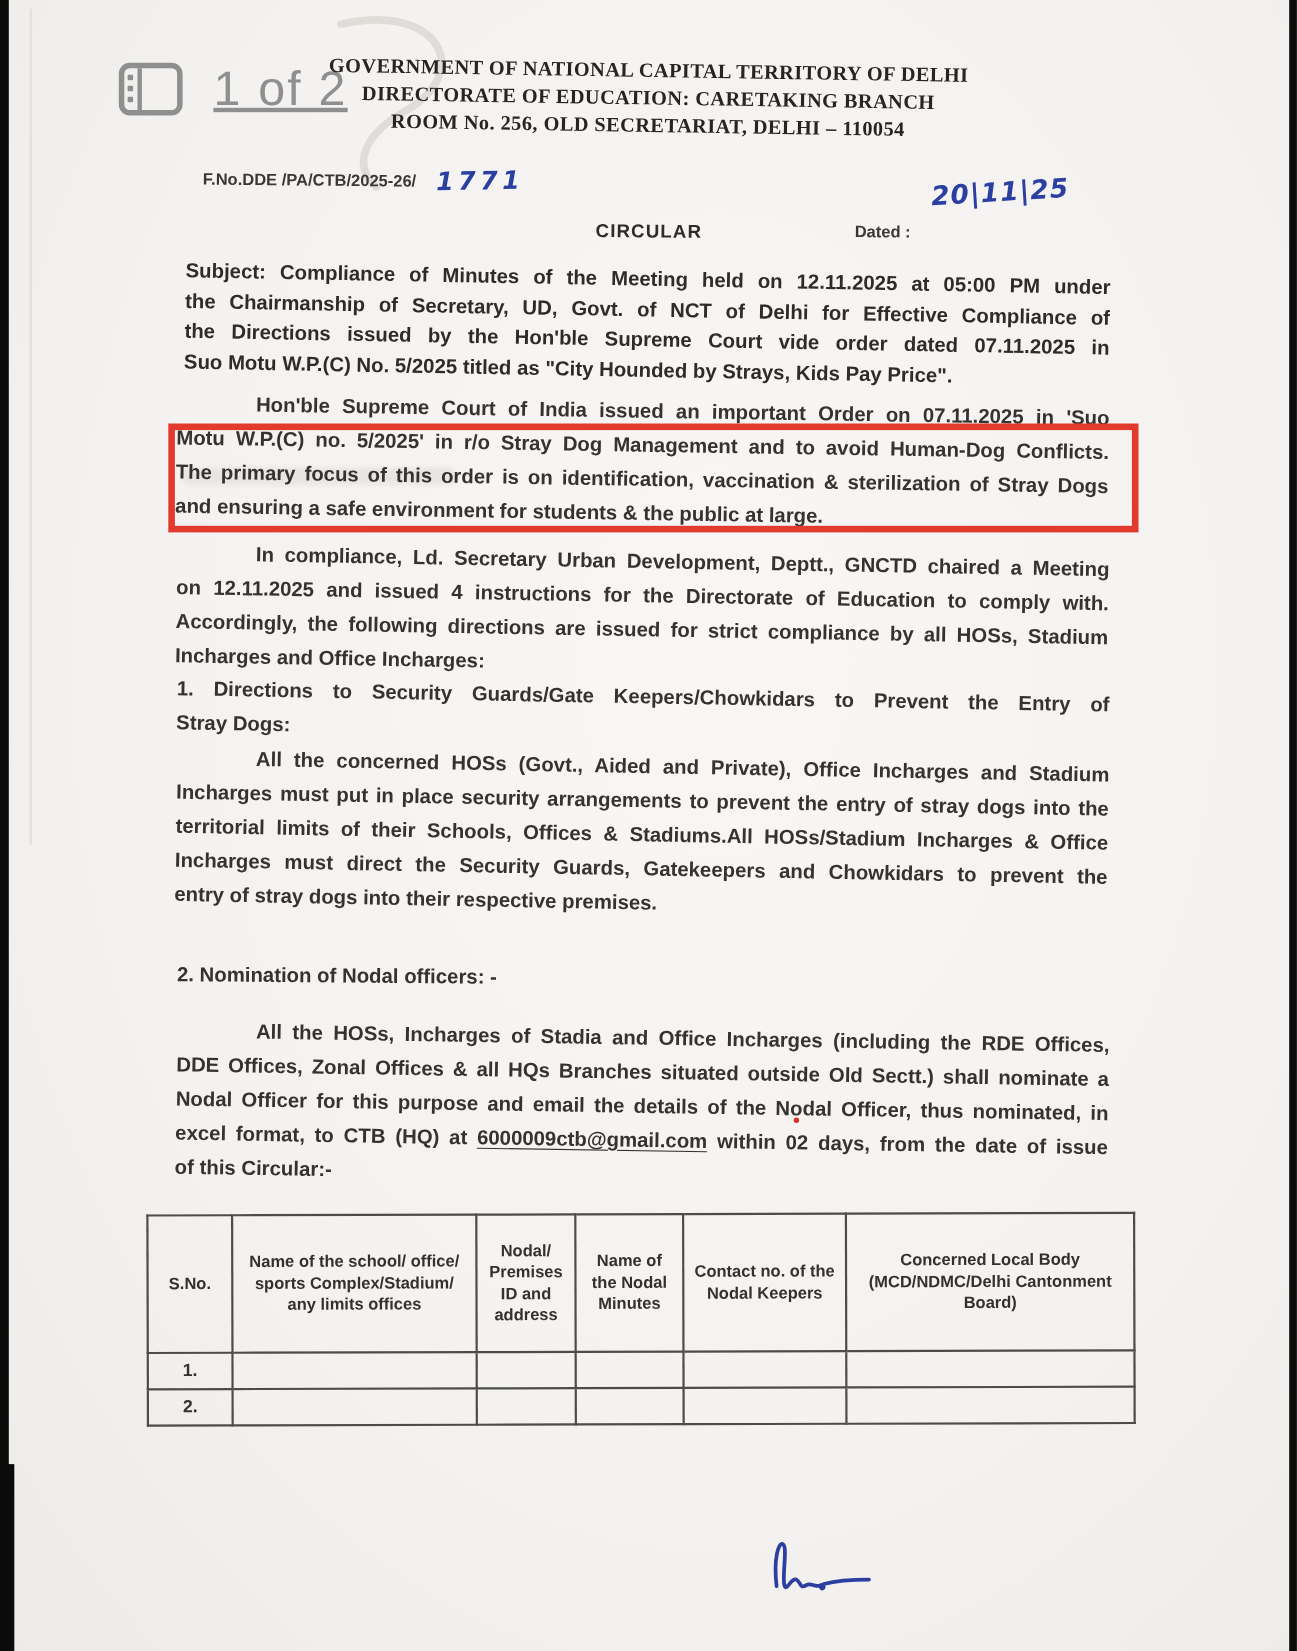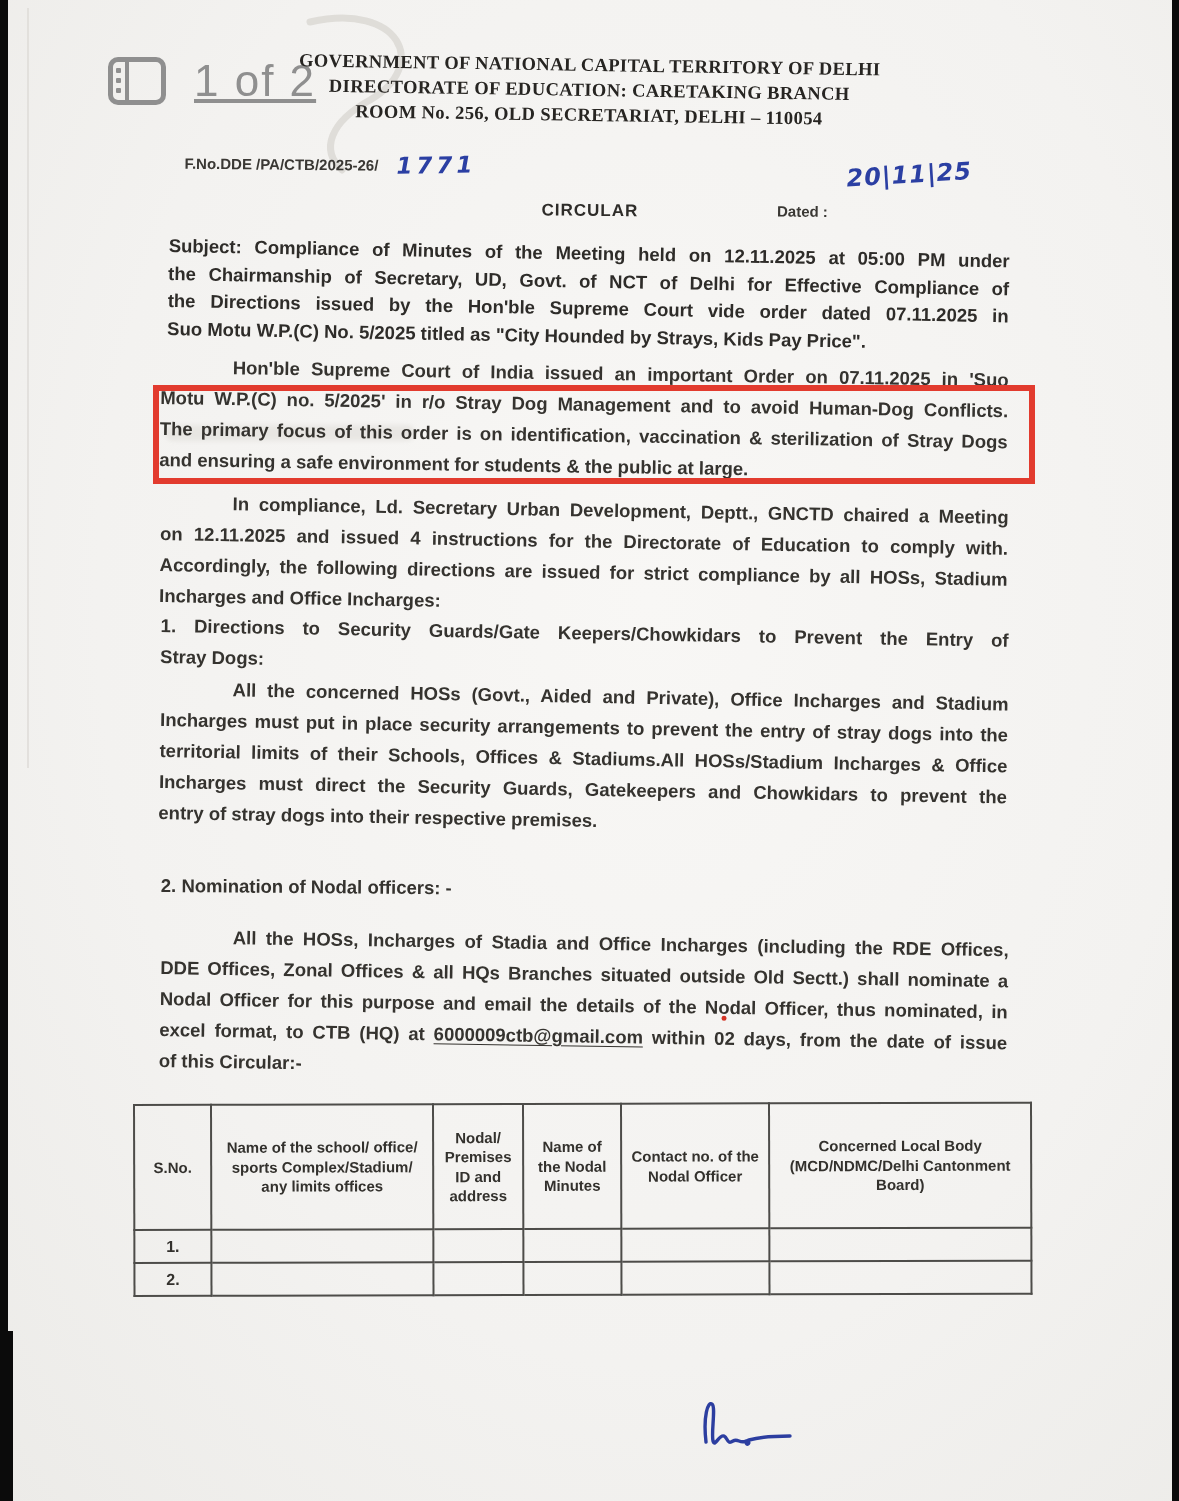--- a/index.html
+++ b/index.html
@@ -160,21 +160,21 @@
         <col style="width:98px">
           <col style="width:148px">
           <col style="width:262px">
       </colgroup>
       <tbody>
           <tr class="hrow">
         <td>S.No.</td>
         <td>Name of the school/ office/ sports Complex/Stadium/ any limits offices</td>
         <td>Nodal/ Premises ID and address</td>
         <td>Name of the Nodal Minutes</td>
-        <td>Contact no. of the Nodal Officer</td>
+        <td>Contact no. of the Nodal Keepers</td>
         <td>Concerned Local Body (MCD/NDMC/Delhi Cantonment Board)</td>
       </tr>
       <tr class="drow">
         <td class="sno">1.</td>
         <td></td>
             <td></td>
         <td></td>
             <td></td>
         <td></td>
       </tr>

